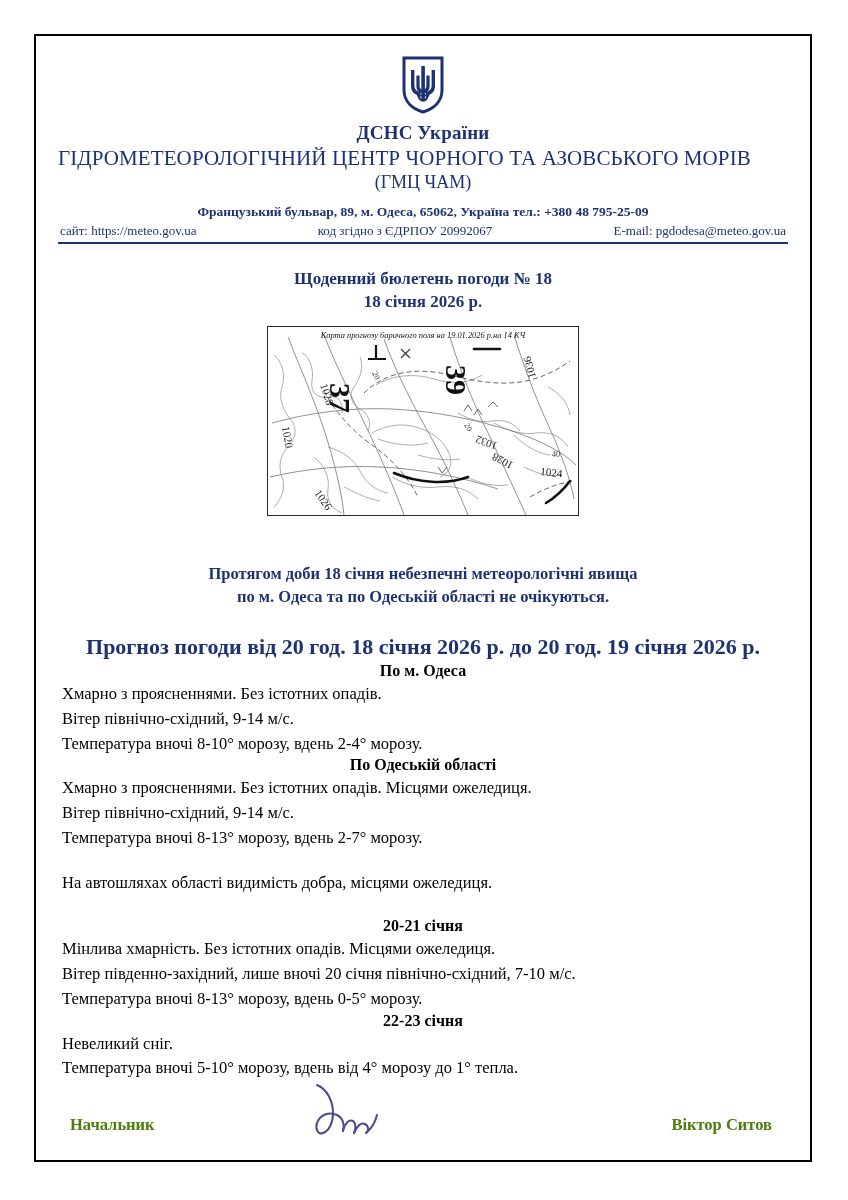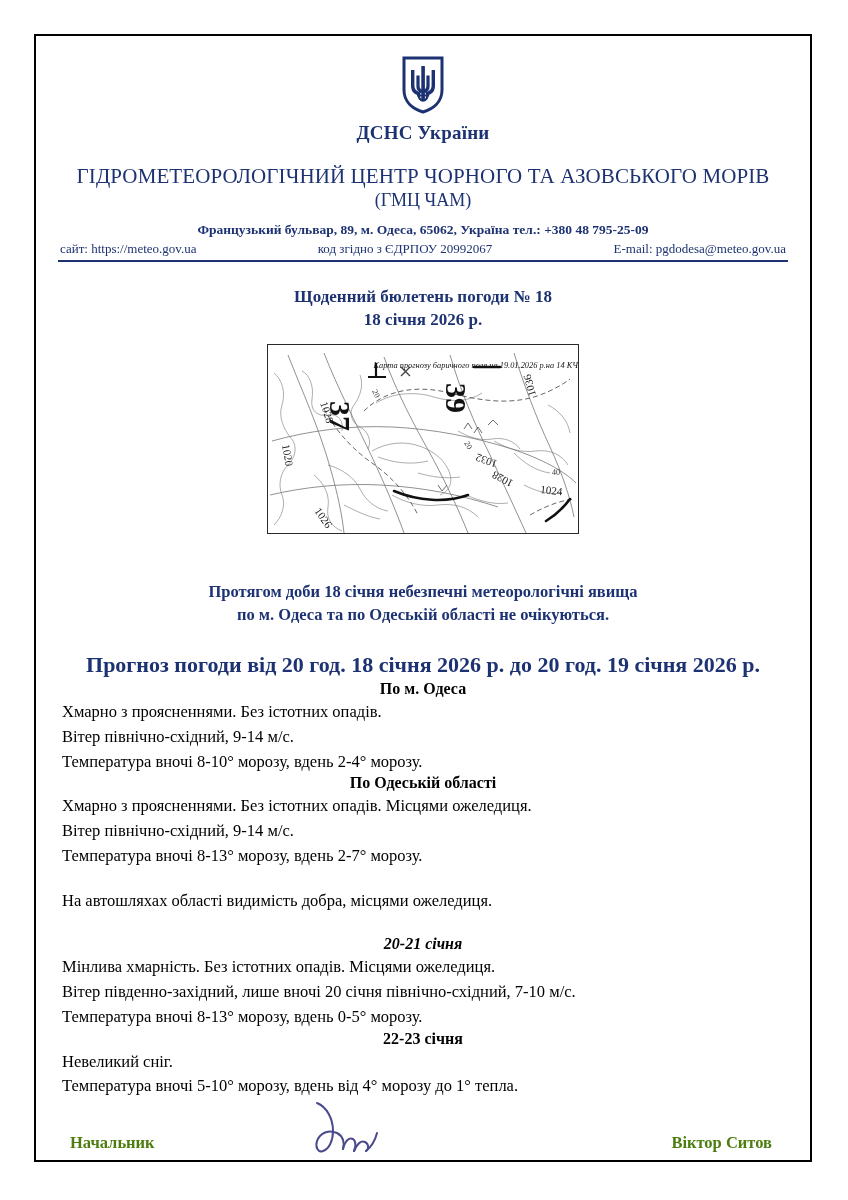--- a/index.html
+++ b/index.html
@@ -46,24 +46,23 @@
   }
   .org-line1 {
     text-align: center;
     color: #1d3272;
     font-weight: bold;
     font-size: 19px;
     letter-spacing: 0.2px;
     margin-top: 8px;
   }
   .org-line2 {
-    text-align: center;
     color: #1d3272;
     font-size: 21px;
-    margin-top: 20px;
+    margin-top: 2px;
     letter-spacing: 0.1px;
   }
   .org-line3 {
     text-align: center;
     color: #1d3272;
     font-size: 18px;
     margin-top: 1px;
   }
   .addr-line {
     text-align: center;
@@ -108,24 +107,24 @@
     width: 312px;
     height: 190px;
     border: 1px solid #2a2a2a;
     background: #ffffff;
     position: relative;
     box-sizing: border-box;
     overflow: hidden;
   }
   .map-caption {
     position: absolute;
-    top: 16px;
+    top: 4px;
     left: 0;
     right: 0;
-    text-align: right;
+    text-align: center;
     font-style: italic;
     font-size: 8.4px;
     color: #111;
     z-index: 5;
     white-space: nowrap;
   }
   .map-svg { position: absolute; top: 0; left: 0; }
 
   
   .warn {
@@ -143,21 +142,21 @@
     font-size: 22px;
     margin-top: 26px;
   }
   .sec-head {
     text-align: center;
     color: #000000;
     font-weight: bold;
     font-size: 16px;
     margin-top: 2px;
   }
-  .sec-head.spaced { margin-top: 24px; font-style: italic; }
+  .sec-head.spaced { margin-top: 24px; }
   .body-line {
     color: #000000;
     font-size: 16.5px;
     margin-top: 3px;
     line-height: 1.32;
     padding-left: 4px;
   }
   .gap-line { height: 20px; }
 
   

